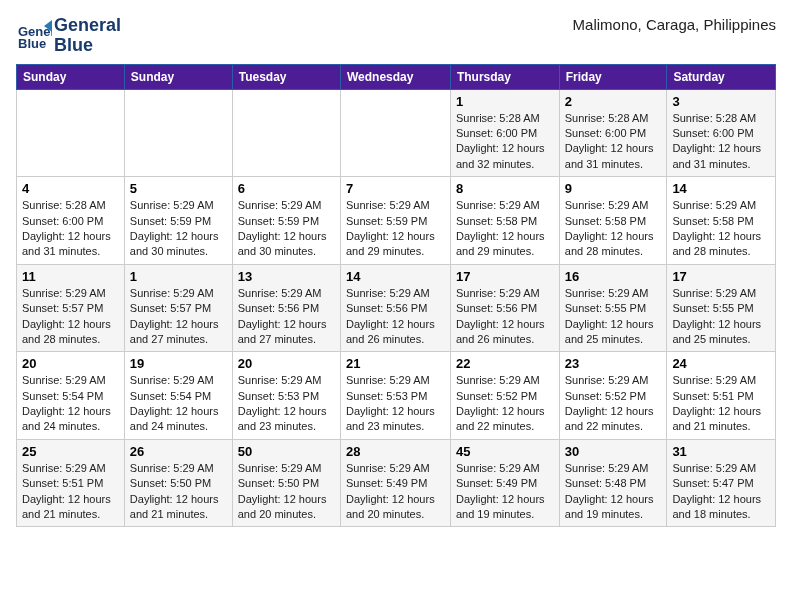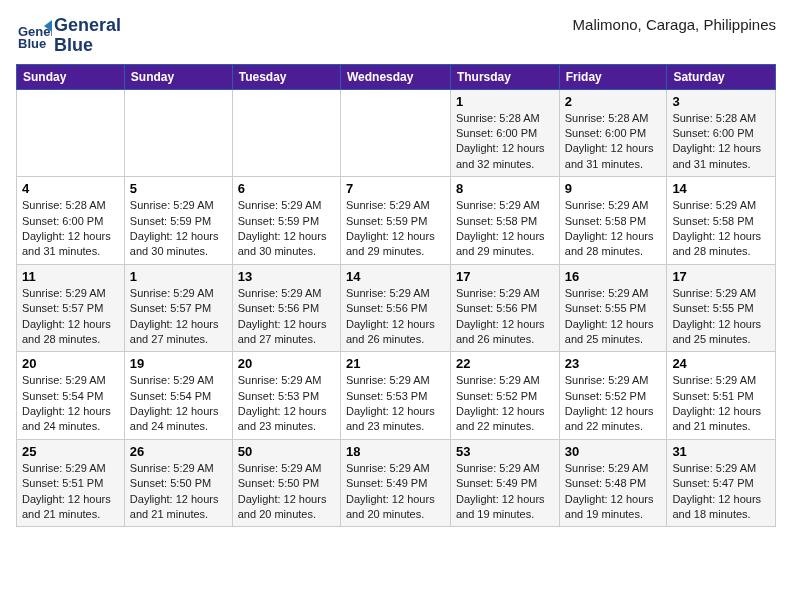--- a/index.html
+++ b/index.html
@@ -316,28 +316,28 @@
 and 21 minutes.</div>
         </td>
         <td>
           <span class="day-num">50</span>
           <div class="day-info" style="white-space: pre-line;">Sunrise: 5:29 AM
 Sunset: 5:50 PM
 Daylight: 12 hours
 and 20 minutes.</div>
         </td>
         <td>
-          <span class="day-num">18</span>
+          <span class="day-num">28</span>
           <div class="day-info" style="white-space: pre-line;">Sunrise: 5:29 AM
 Sunset: 5:49 PM
 Daylight: 12 hours
 and 20 minutes.</div>
         </td>
         <td>
-          <span class="day-num">53</span>
+          <span class="day-num">45</span>
           <div class="day-info" style="white-space: pre-line;">Sunrise: 5:29 AM
 Sunset: 5:49 PM
 Daylight: 12 hours
 and 19 minutes.</div>
         </td>
         <td>
           <span class="day-num">30</span>
           <div class="day-info" style="white-space: pre-line;">Sunrise: 5:29 AM
 Sunset: 5:48 PM
 Daylight: 12 hours

